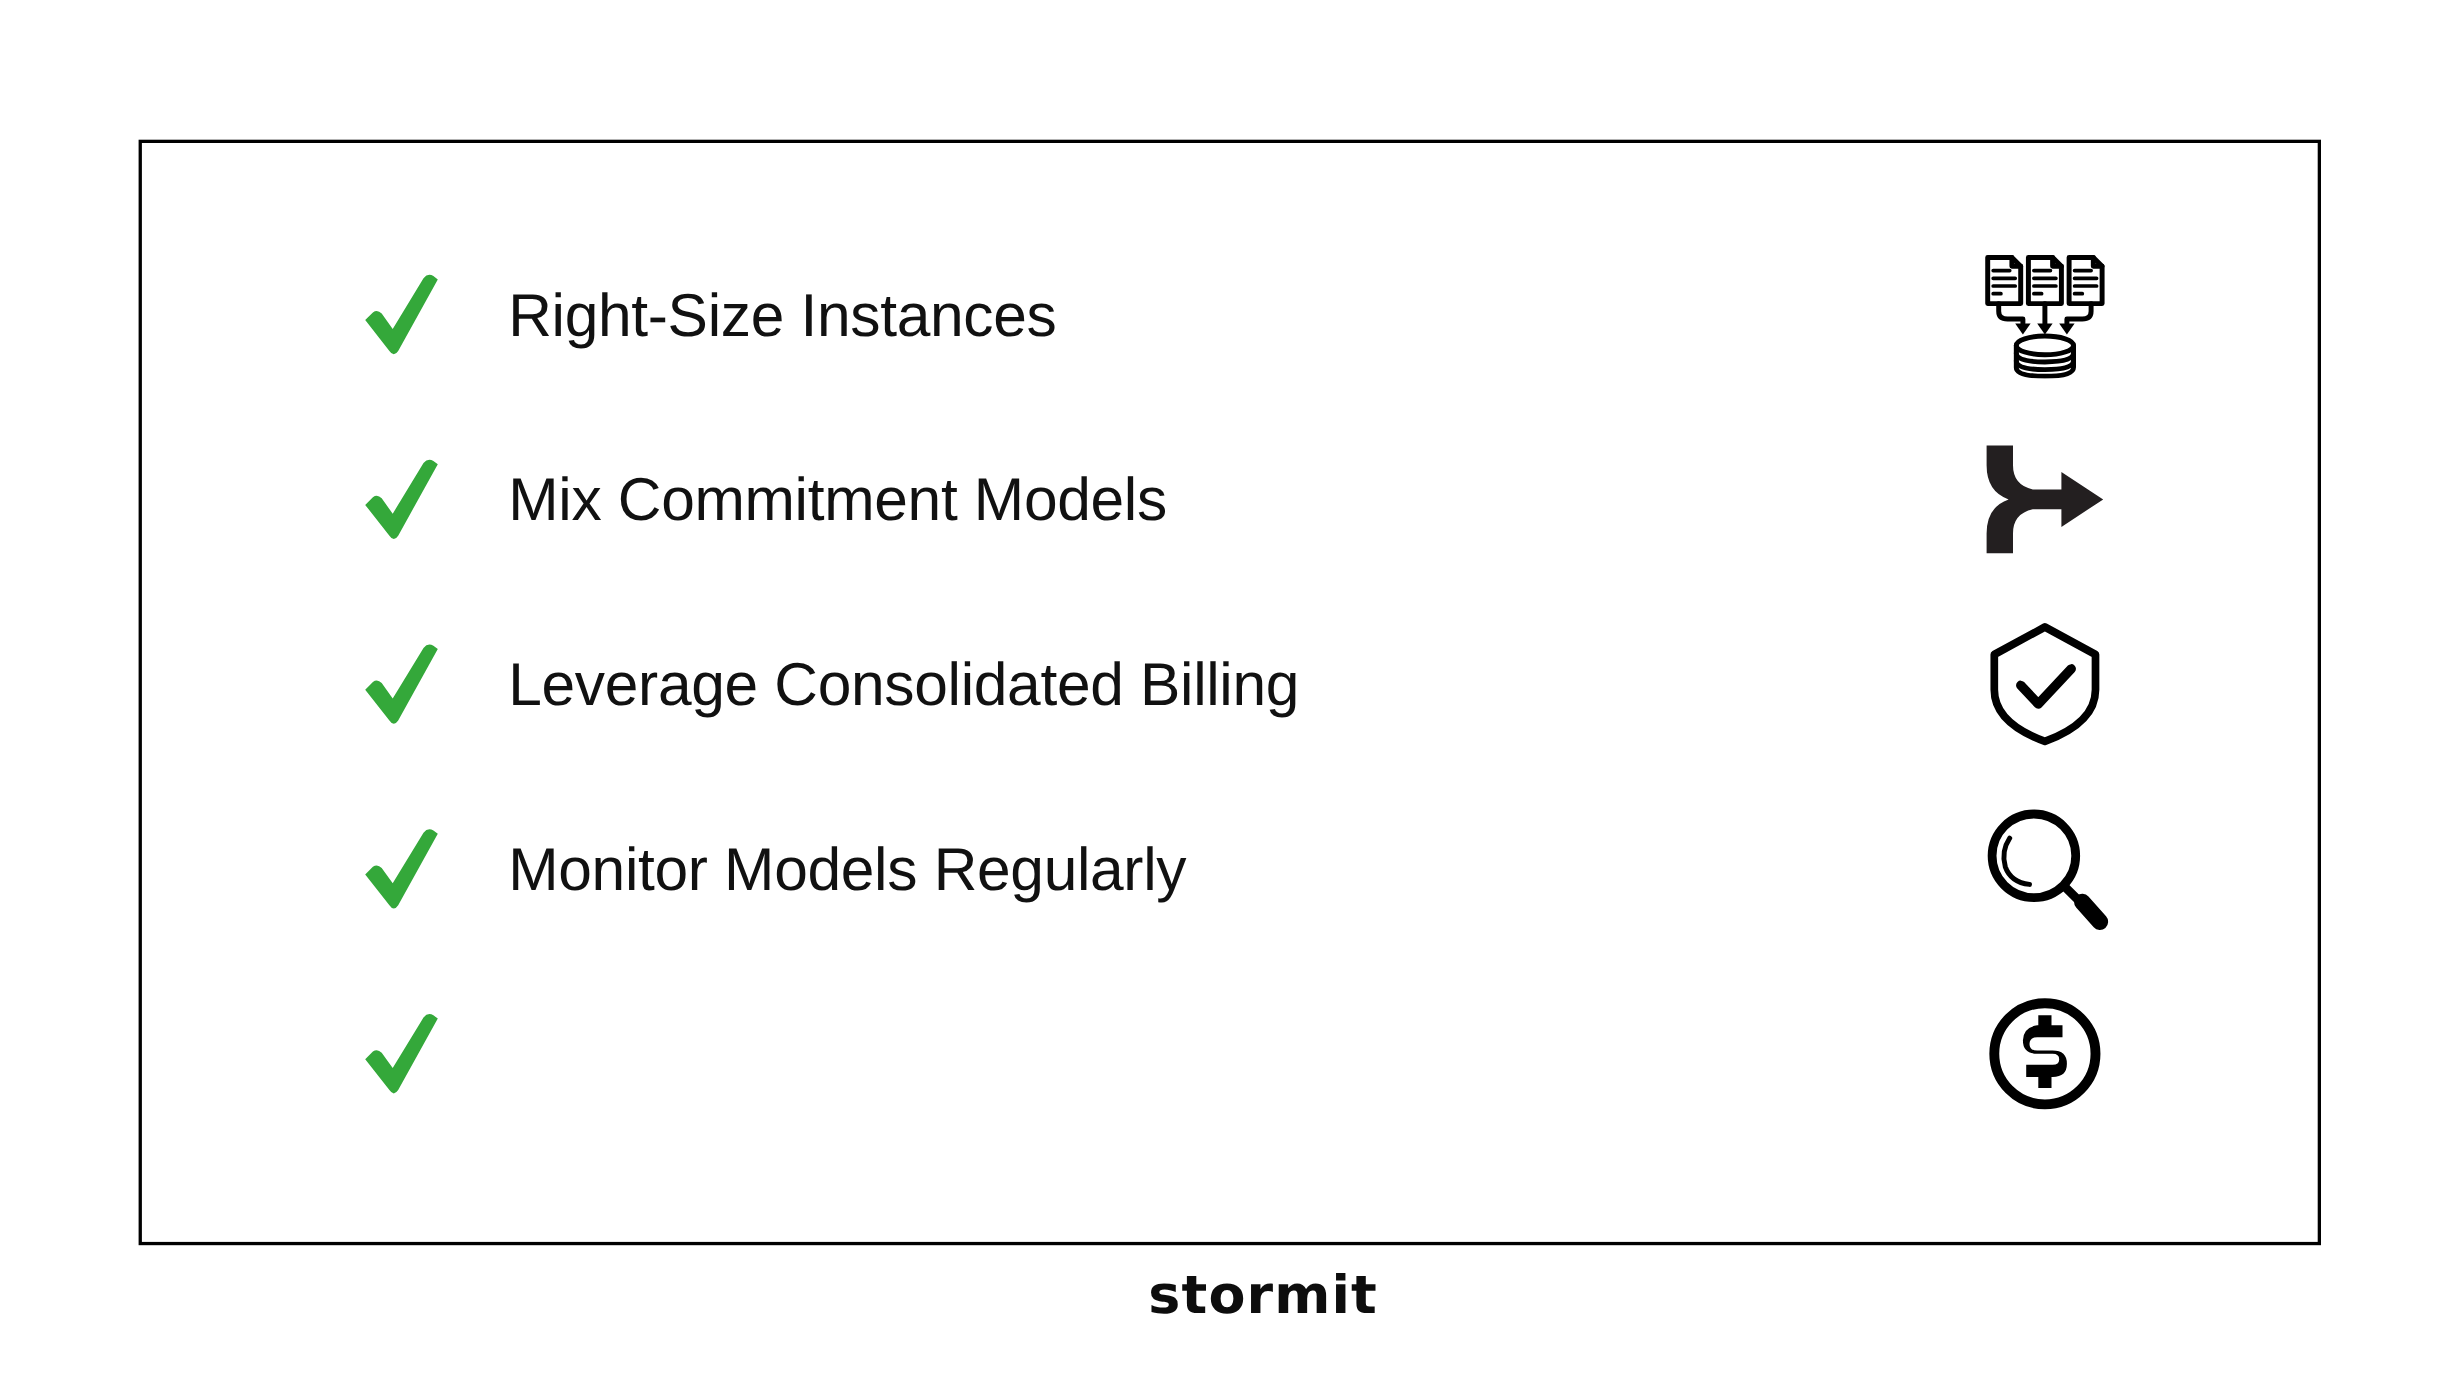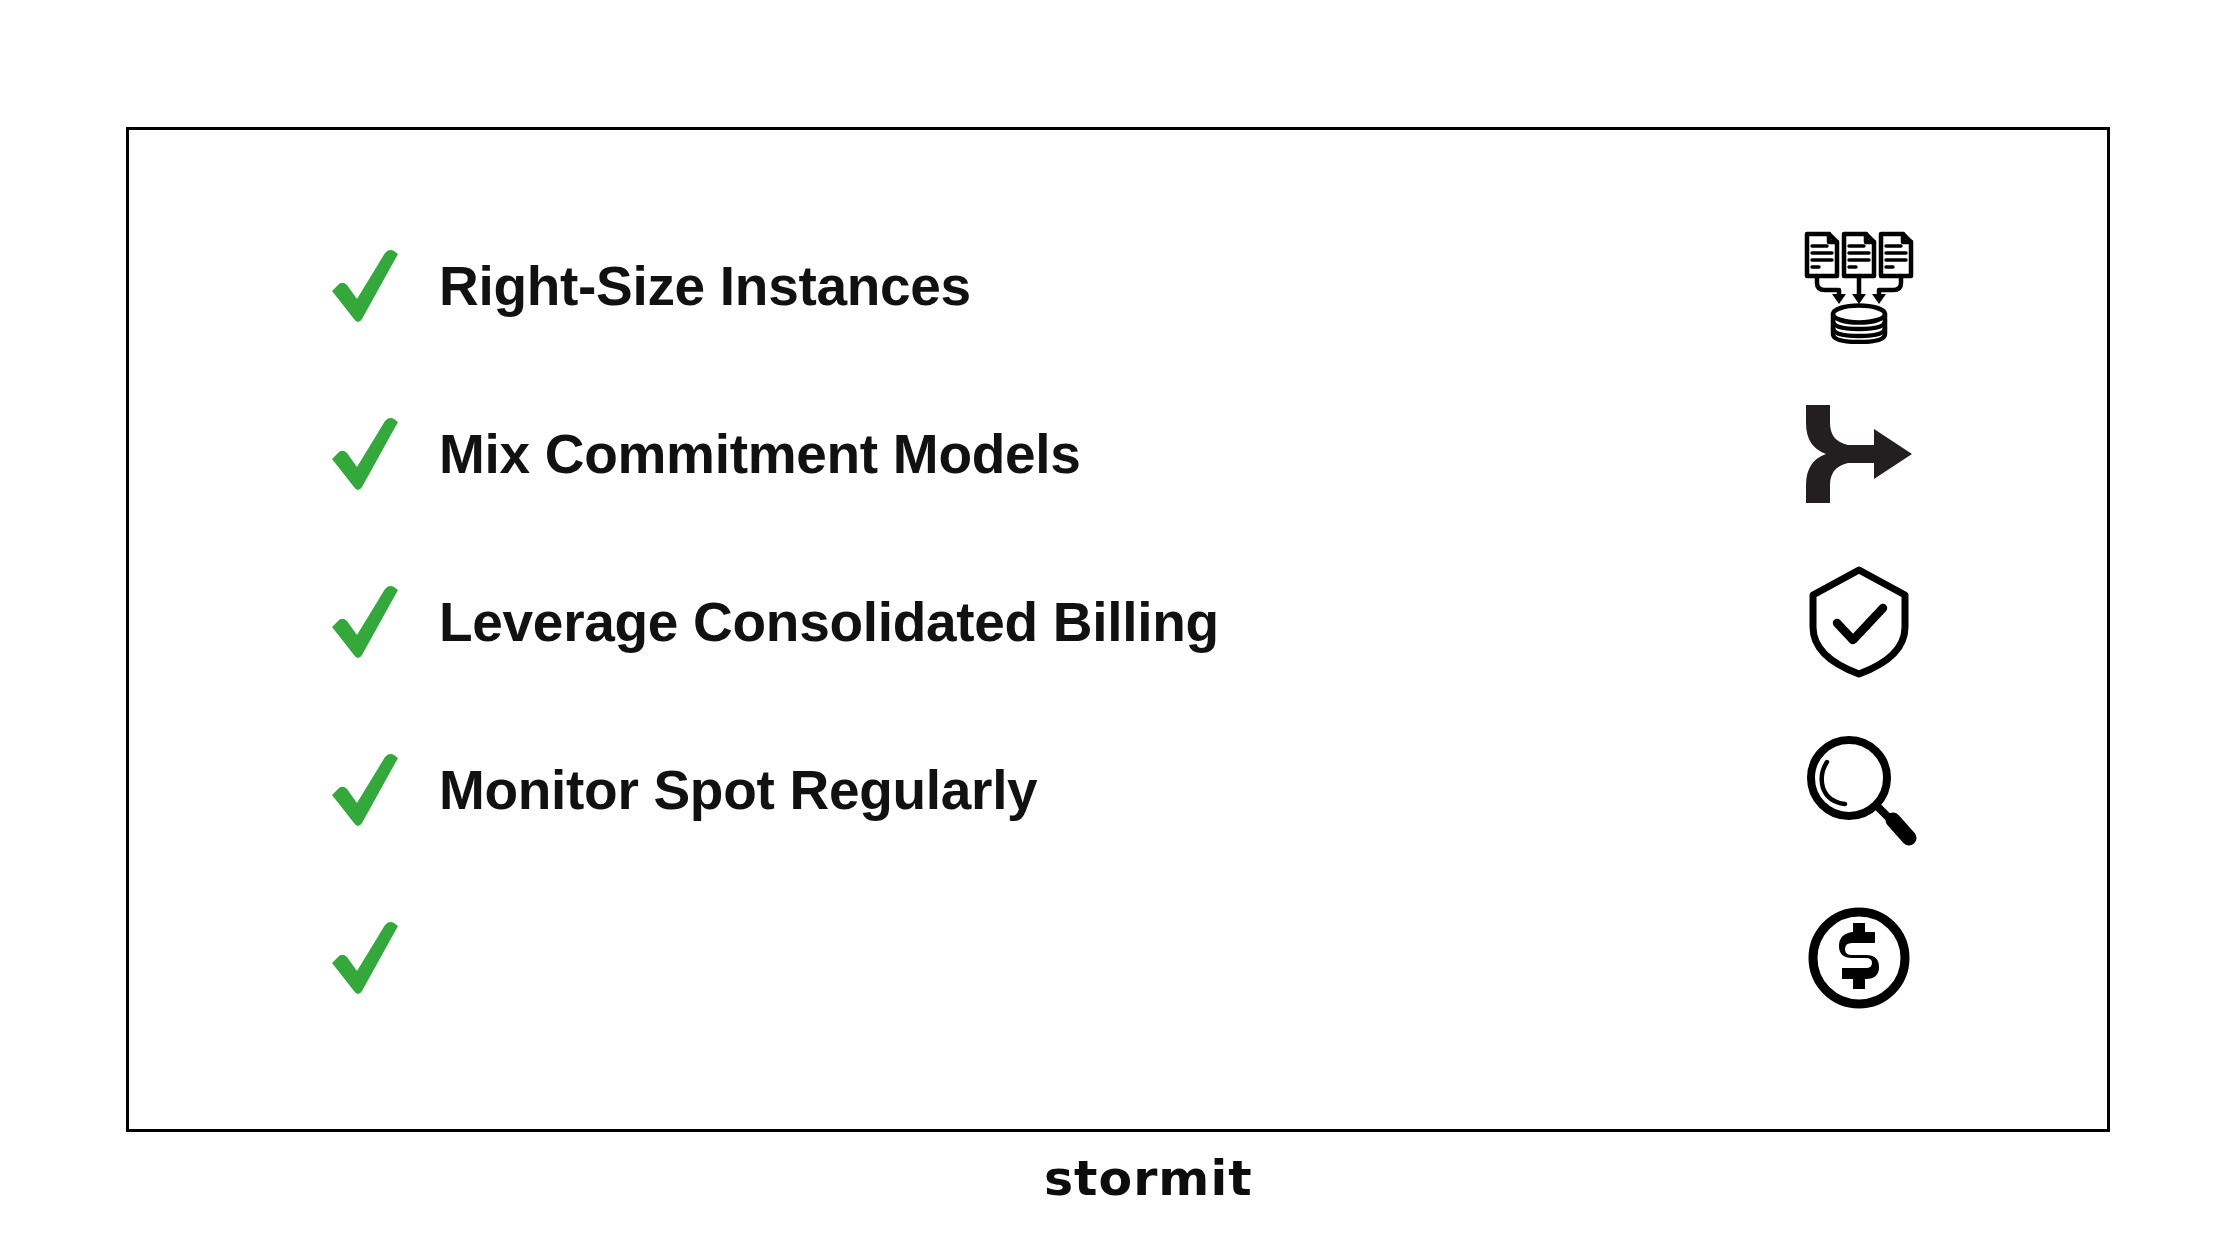--- a/index.html
+++ b/index.html
@@ -66,24 +66,25 @@
     position: absolute;
     left: 310px;
     top: 0;
     height: 120px;
     display: flex;
     align-items: center;
   }
   .label-text {
     font-size: 55px;
     line-height: 1;
-    font-weight: 700;
+    font-weight: 400;
     color: #111111;
     letter-spacing: -0.3px;
     white-space: nowrap;
+    margin-left: 23px;
   }
 
   .icon-cell {
     position: absolute;
     left: 1630px;
     top: 0;
     width: 200px;
     height: 120px;
     display: flex;
     align-items: center;
@@ -205,21 +206,21 @@
 
     <div class="row row-3">
 
       <div class="check-cell">
         <svg width="72" height="78" viewBox="0 0 72 78" aria-hidden="true">
           <path d="M3 44 L10 37 Q14 34 18 38 L28 52 L56 6 Q60 1 65 4 L69 7 L33 72 Q29 78 25 72 Z" fill="#34a83a"></path>
         </svg>
       </div>
 
       <div class="label-cell">
-        <span class="label-text">Monitor Spot Regularly</span>
+        <span class="label-text">Monitor Models Regularly</span>
       </div>
 
       <div class="icon-cell">
         <svg width="116" height="112" viewBox="0 0 116 112" aria-hidden="true">
           <circle cx="48" cy="44" r="38" fill="none" stroke="#000000" stroke-width="8"></circle>
           <path d="M26 28 Q18 40 22 54 Q27 68 44 70" fill="none" stroke="#000000" stroke-width="4.5" stroke-linecap="round"></path>
           <line x1="76" y1="72" x2="87" y2="83" stroke="#000000" stroke-width="8" stroke-linecap="round"></line>
           <line x1="92" y1="86" x2="108" y2="104" stroke="#000000" stroke-width="15" stroke-linecap="round"></line>
         </svg>
       </div>

